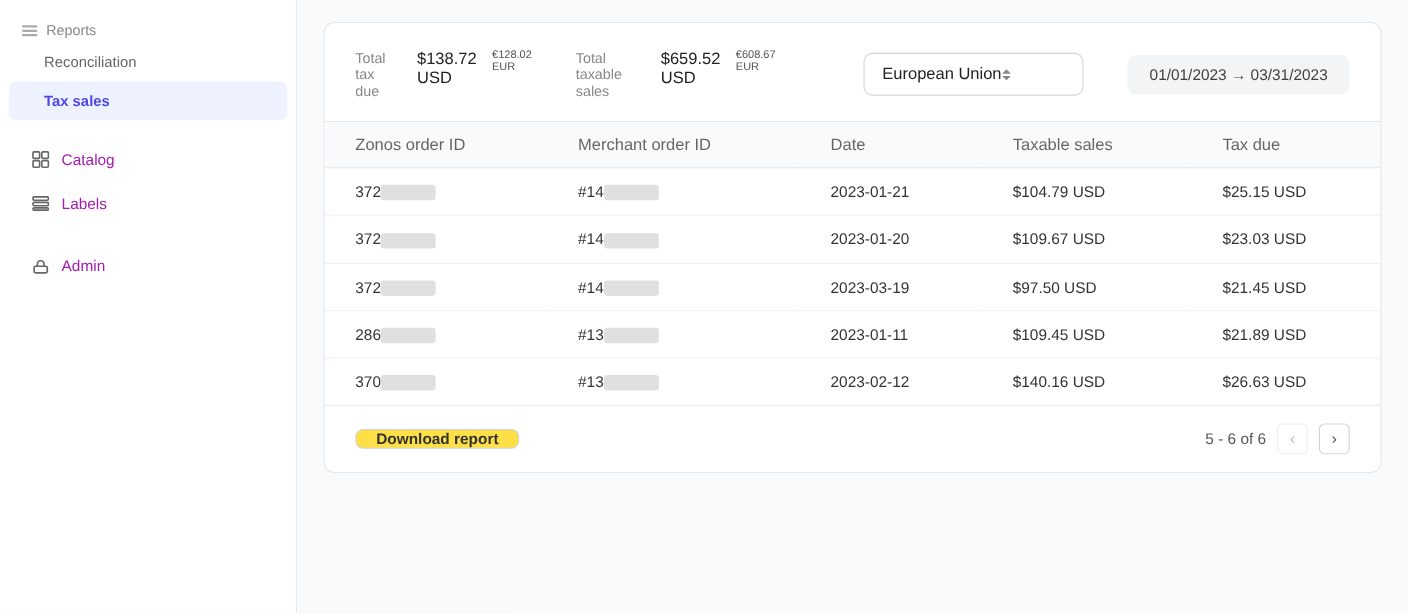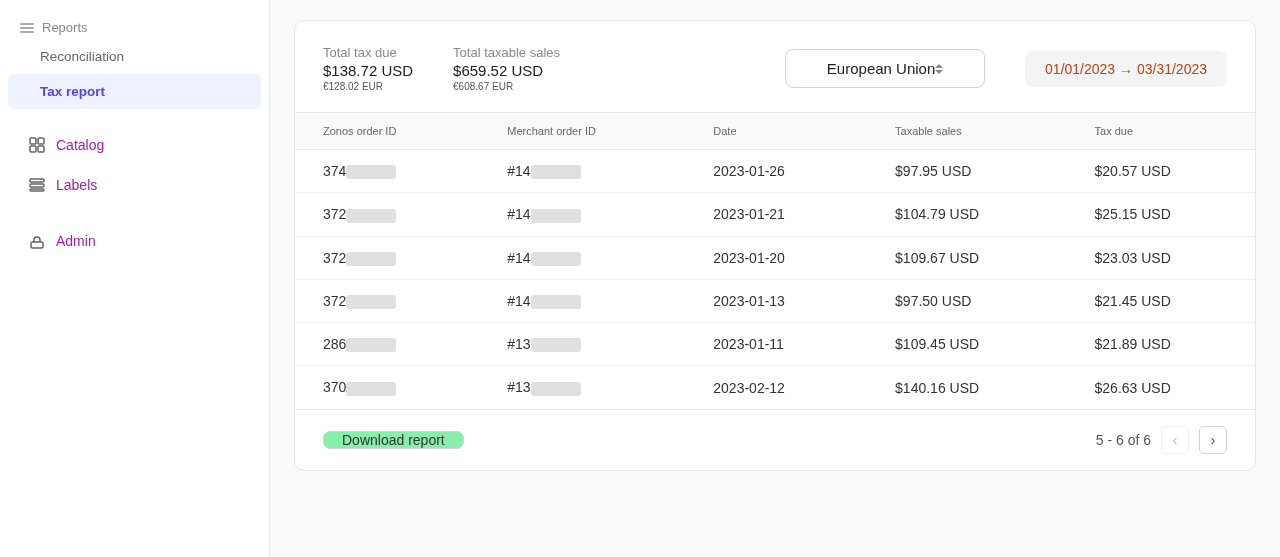--- a/index.html
+++ b/index.html
@@ -99,21 +99,21 @@
     }
 
     
     .card-header {
       padding: 24px 28px 20px 28px;
       display: flex;
       align-items: center;
       gap: 40px;
       border-bottom: 1px solid #e5e7eb;
     }
-    .summary-block { display: flex; flex-direction: column; gap: 2px; }
+    .summary-block { display: flex; flex-direction: row; gap: 14px; }
     .summary-label {
       font-size: 13px;
       color: #888;
     }
     .summary-value {
       font-size: 15px;
       font-weight: 500;
       color: #222;
     }
     .summary-value-secondary {
@@ -126,21 +126,21 @@
     .region-selector {
       border: 1px solid #d1d5db;
       border-radius: 8px;
       padding: 10px 16px;
       display: flex;
       align-items: center;
       gap: 0;
       cursor: pointer;
       background: #fff;
       min-width: 200px;
-      justify-content: center;
+      justify-content: flex-start;
     }
     .region-text {
       font-size: 15px;
       color: #222;
       font-weight: 500;
     }
     .chevron-updown {
       display: flex;
       flex-direction: column;
       gap: 2px;
@@ -158,38 +158,38 @@
     .chevron-updown::after {
       border-top: 4px solid #888;
     }
 
     
     .date-range {
       background: #f3f4f6;
       border-radius: 8px;
       padding: 10px 20px;
       font-size: 14px;
-      color: #c2410c;
+      color: #404040;
       font-weight: 500;
       white-space: nowrap;
     }
 
     
     .table-wrap { overflow-x: auto; }
     table {
       width: 100%;
       border-collapse: collapse;
     }
     thead tr {
       background: #f9fafb;
       border-bottom: 1px solid #e5e7eb;
     }
     th {
       padding: 12px 28px;
-      font-size: 11px;
+      font-size: 15px;
       color: #666;
       font-weight: 500;
       text-align: left;
     }
     th:last-child, td:last-child {
       text-align: left;
     }
     tbody tr {
       border-bottom: 1px solid #f0f0f0;
     }
@@ -212,28 +212,28 @@
 
     
     .card-footer {
       padding: 16px 28px;
       display: flex;
       align-items: center;
       justify-content: space-between;
       border-top: 1px solid #e5e7eb;
     }
     .download-btn {
-      background: #86efac;
+      background: #fde047;
       border: 1px solid #d1d5db;
       border-radius: 7px;
       padding: 0 18px;
       font-size: 14px;
       color: #333;
       cursor: pointer;
-      font-weight: 400;
+      font-weight: 700;
     }
     .pagination {
       display: flex;
       align-items: center;
       gap: 10px;
       font-size: 14px;
       color: #555;
     }
     .page-nav {
       width: 28px;
@@ -260,21 +260,21 @@
         <span></span>
         <span></span>
     </div>
     <span>Reports</span>
   </div>
 
   <div class="sidebar-item sub">
     <span>Reconciliation</span>
   </div>
   <div class="sidebar-item sub active">
-    <span>Tax report</span>
+    <span>Tax sales</span>
   </div>
 
   <div class="sidebar-divider"></div>
 
   <div class="sidebar-item">
     <div class="sidebar-icon">
       <svg width="16" height="16" viewBox="0 0 16 16" fill="none">
         <rect x="1" y="1" width="6" height="6" rx="1" stroke="#666" stroke-width="1.5"></rect>
         <rect x="9" y="1" width="6" height="6" rx="1" stroke="#666" stroke-width="1.5"></rect>
         <rect x="1" y="9" width="6" height="6" rx="1" stroke="#666" stroke-width="1.5"></rect>
@@ -336,31 +336,20 @@
         <thead>
           <tr>
             <th>Zonos order ID</th>
             <th>Merchant order ID</th>
             <th>Date</th>
             <th>Taxable sales</th>
             <th>Tax due</th>
           </tr>
         </thead>
         <tbody id="table-body">
-        <tr>
-      <td>
-        <span>374</span><span class="blurred">••••••</span>
-      </td>
-      <td>
-        <span>#14</span><span class="blurred">•••••</span>
-      </td>
-      <td>2023-01-26</td>
-      <td>$97.95 USD</td>
-      <td>$20.57 USD</td>
-    </tr>
             <tr>
       <td>
         <span>372</span><span class="blurred">•••••</span>
       </td>
       <td>
         <span>#14</span><span class="blurred">••••••</span>
       </td>
       <td>2023-01-21</td>
       <td>$104.79 USD</td>
       <td>$25.15 USD</td>
@@ -376,21 +365,21 @@
       <td>$109.67 USD</td>
       <td>$23.03 USD</td>
     </tr>
             <tr>
       <td>
         <span>372</span><span class="blurred">•••••</span>
       </td>
       <td>
         <span>#14</span><span class="blurred">•••••</span>
       </td>
-      <td>2023-01-13</td>
+      <td>2023-03-19</td>
       <td>$97.50 USD</td>
       <td>$21.45 USD</td>
     </tr>
             <tr>
       <td>
         <span>286</span><span class="blurred">•••••</span>
       </td>
       <td>
         <span>#13</span><span class="blurred">••••••</span>
       </td>

